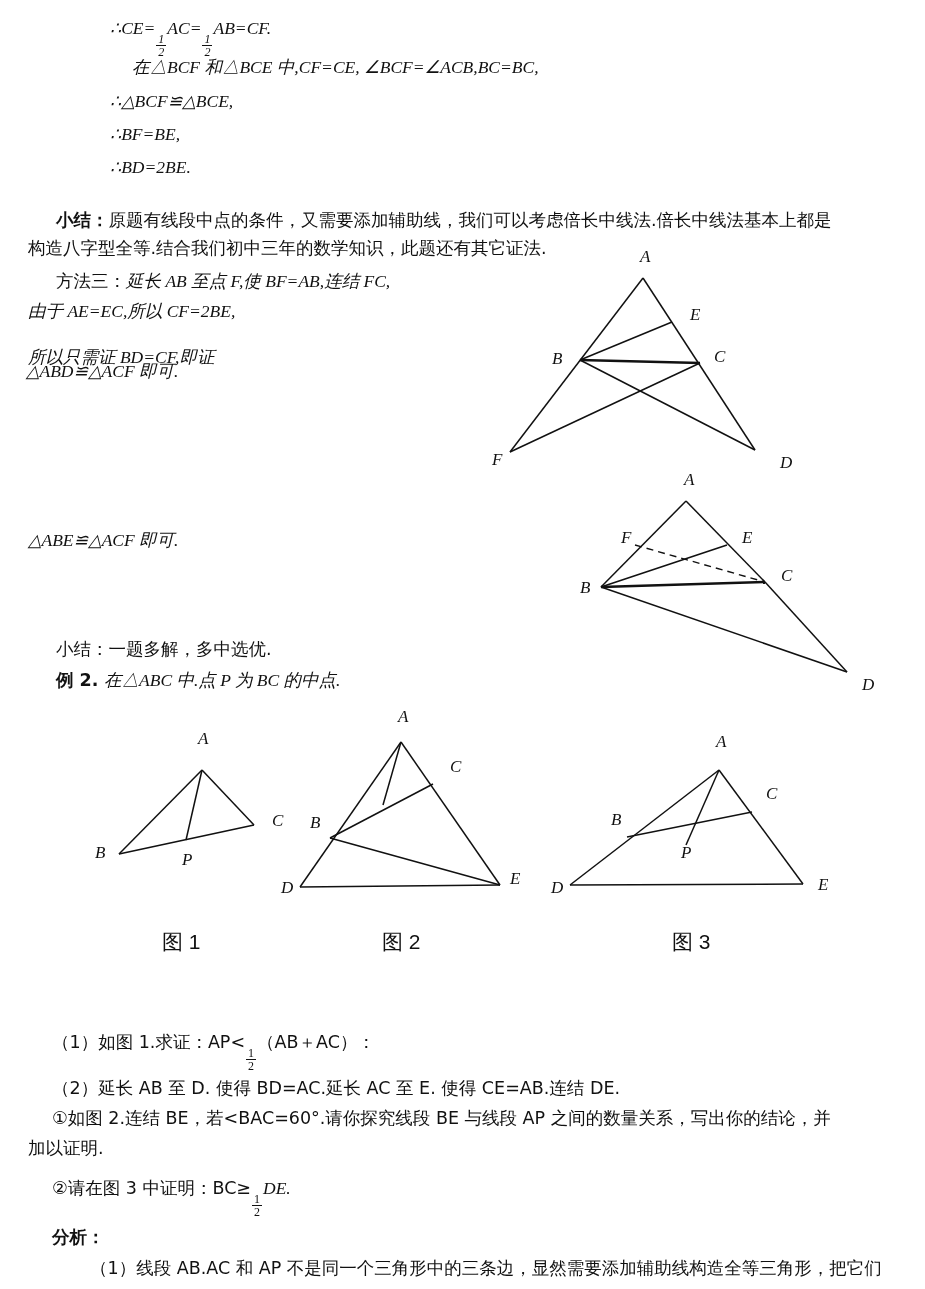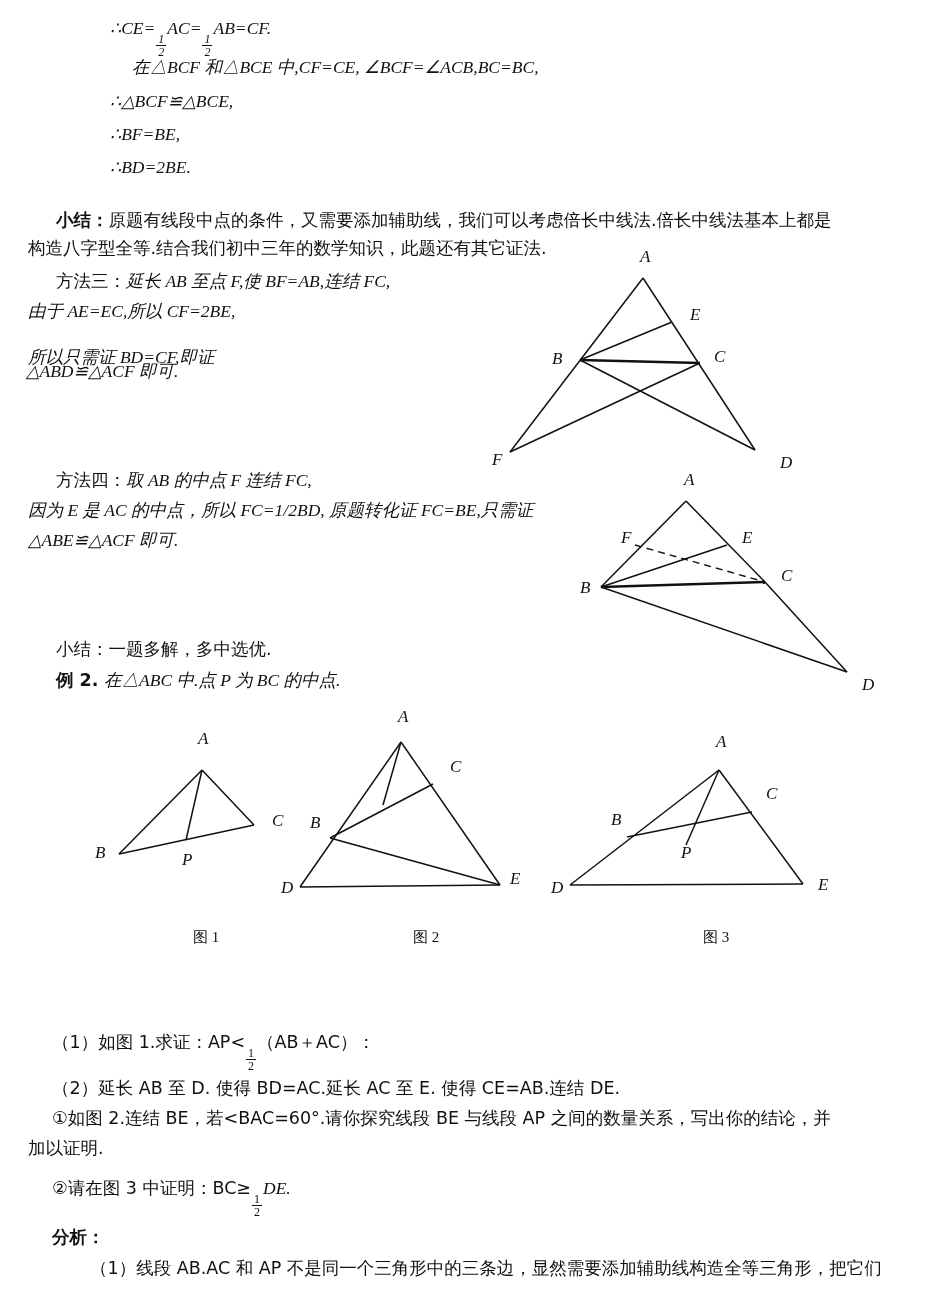--- a/index.html
+++ b/index.html
@@ -17,21 +17,21 @@
   .bd{font-weight:bold;}
   .cn{font-family:"DejaVu Sans","Liberation Sans",sans-serif;font-style:normal;}
   .frac{
     display:inline-flex;flex-direction:column;align-items:center;
     vertical-align:-0.52em;margin:0 1px;line-height:1;
   }
   .frac .num{font-size:12px;padding:0 2px;}
   .frac .den{font-size:12px;padding:0 2px;border-top:1px solid #111;}
   svg{position:absolute;overflow:visible;}
   .lbl{font-family:"Liberation Serif",serif;font-style:italic;font-size:17px;fill:#111;}
-  .cap{position:absolute;font-size:15px;font-family:Liberation Serif, serif;margin-left:31px;}
+  .cap{position:absolute;font-size:21px;font-family:Liberation Sans, sans-serif;}
   .ln{stroke:#111;stroke-width:1.5;fill:none;}
   .ln-th{stroke:#111;stroke-width:2.4;fill:none;}
   .ln-d{stroke:#111;stroke-width:1.4;fill:none;stroke-dasharray:7 5;}
 </style>
 </head>
 <body>
 
 <div class="page">
 
   <div class="txt it" style="left:110px;top:18px;">
@@ -70,24 +70,20 @@
       <line x1="510" y1="452" x2="700" y2="363" class="ln"></line>
       <line x1="580" y1="360" x2="755" y2="450" class="ln"></line>
       <text x="640" y="262" class="lbl">A</text>
       <text x="552" y="364" class="lbl">B</text>
       <text x="714" y="362" class="lbl">C</text>
       <text x="690" y="320" class="lbl">E</text>
       <text x="492" y="465" class="lbl">F</text>
       <text x="780" y="468" class="lbl">D</text>
     </svg>
 
-  <div class="txt" style="left:56px;top:470px;">
-    <span class="cn">方法四：</span><span class="it">取 AB 的中点 F 连结 FC,</span>
-  </div>
-  <div class="txt it" style="left:28px;top:500px;">因为 E 是 AC 的中点，所以 FC=1/2BD, 原题转化证 FC=BE,只需证</div>
   <div class="txt it" style="left:28px;top:530px;">△ABE≌△ACF 即可.</div>
 
   <svg id="dgm4" style="left:0;top:0;width:925px;height:1289px;">
       <line x1="686" y1="501" x2="601" y2="587" class="ln"></line>
       <line x1="686" y1="501" x2="765" y2="582" class="ln"></line>
       <line x1="601" y1="587" x2="765" y2="582" class="ln-th"></line>
       <line x1="601" y1="587" x2="727" y2="545" class="ln"></line>
       <line x1="635" y1="545" x2="765" y2="582" class="ln-d"></line>
       <line x1="601" y1="587" x2="847" y2="672" class="ln"></line>
       <line x1="765" y1="582" x2="847" y2="672" class="ln"></line>

